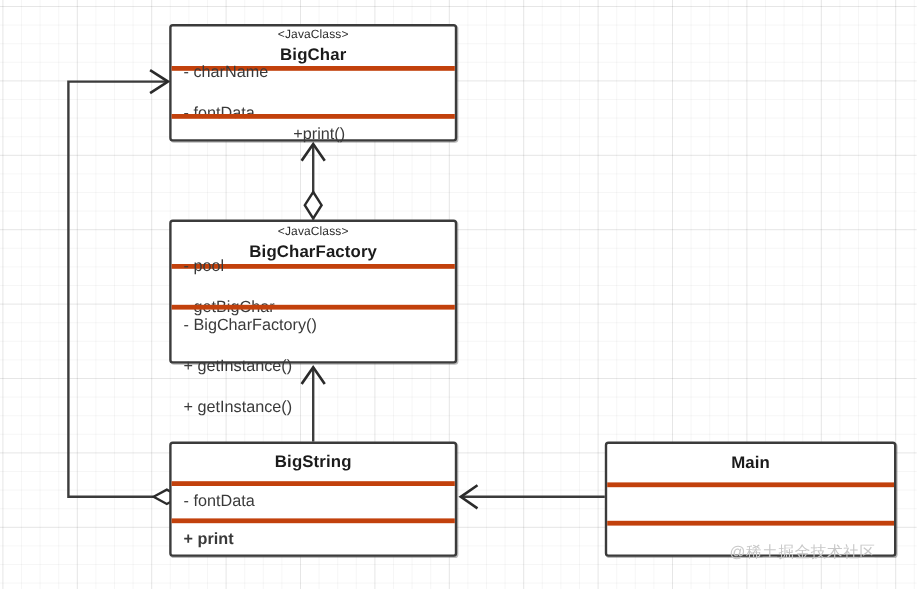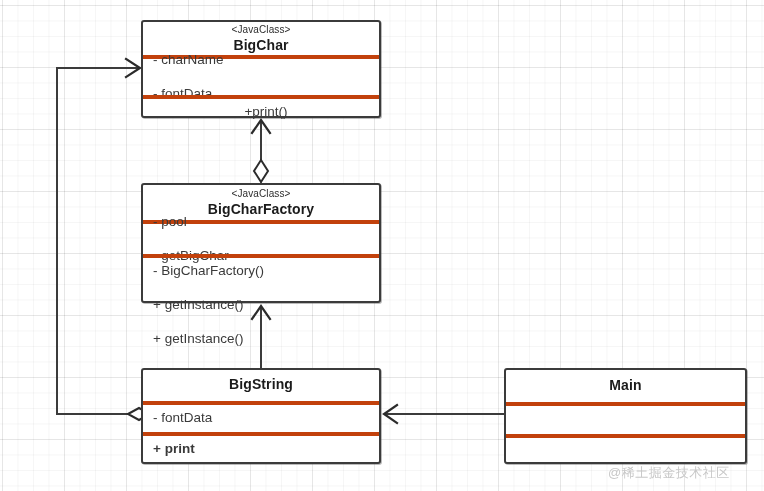--- a/index.html
+++ b/index.html
@@ -183,15 +183,15 @@
   </div>
 
   <div class="uml-class" style="left:504px; top:368px; width:243px; height:96px;">
     <div class="compartment c-header" style="height:32px;align-items:center;">
       <div class="class-name">Main</div>
     </div>
     <div class="compartment c-body empty-compartment" style="height:32px;"></div>
     <div class="compartment c-body empty-compartment" style="flex:1;"></div>
   </div>
 
-  <div class="watermark" style="left:608px; top:464px;">@稀土掘金技术社区</div>
+  <div class="watermark" style="left:608px; top:451px;">@稀土掘金技术社区</div>
 
 </div>
 
 </body></html>

